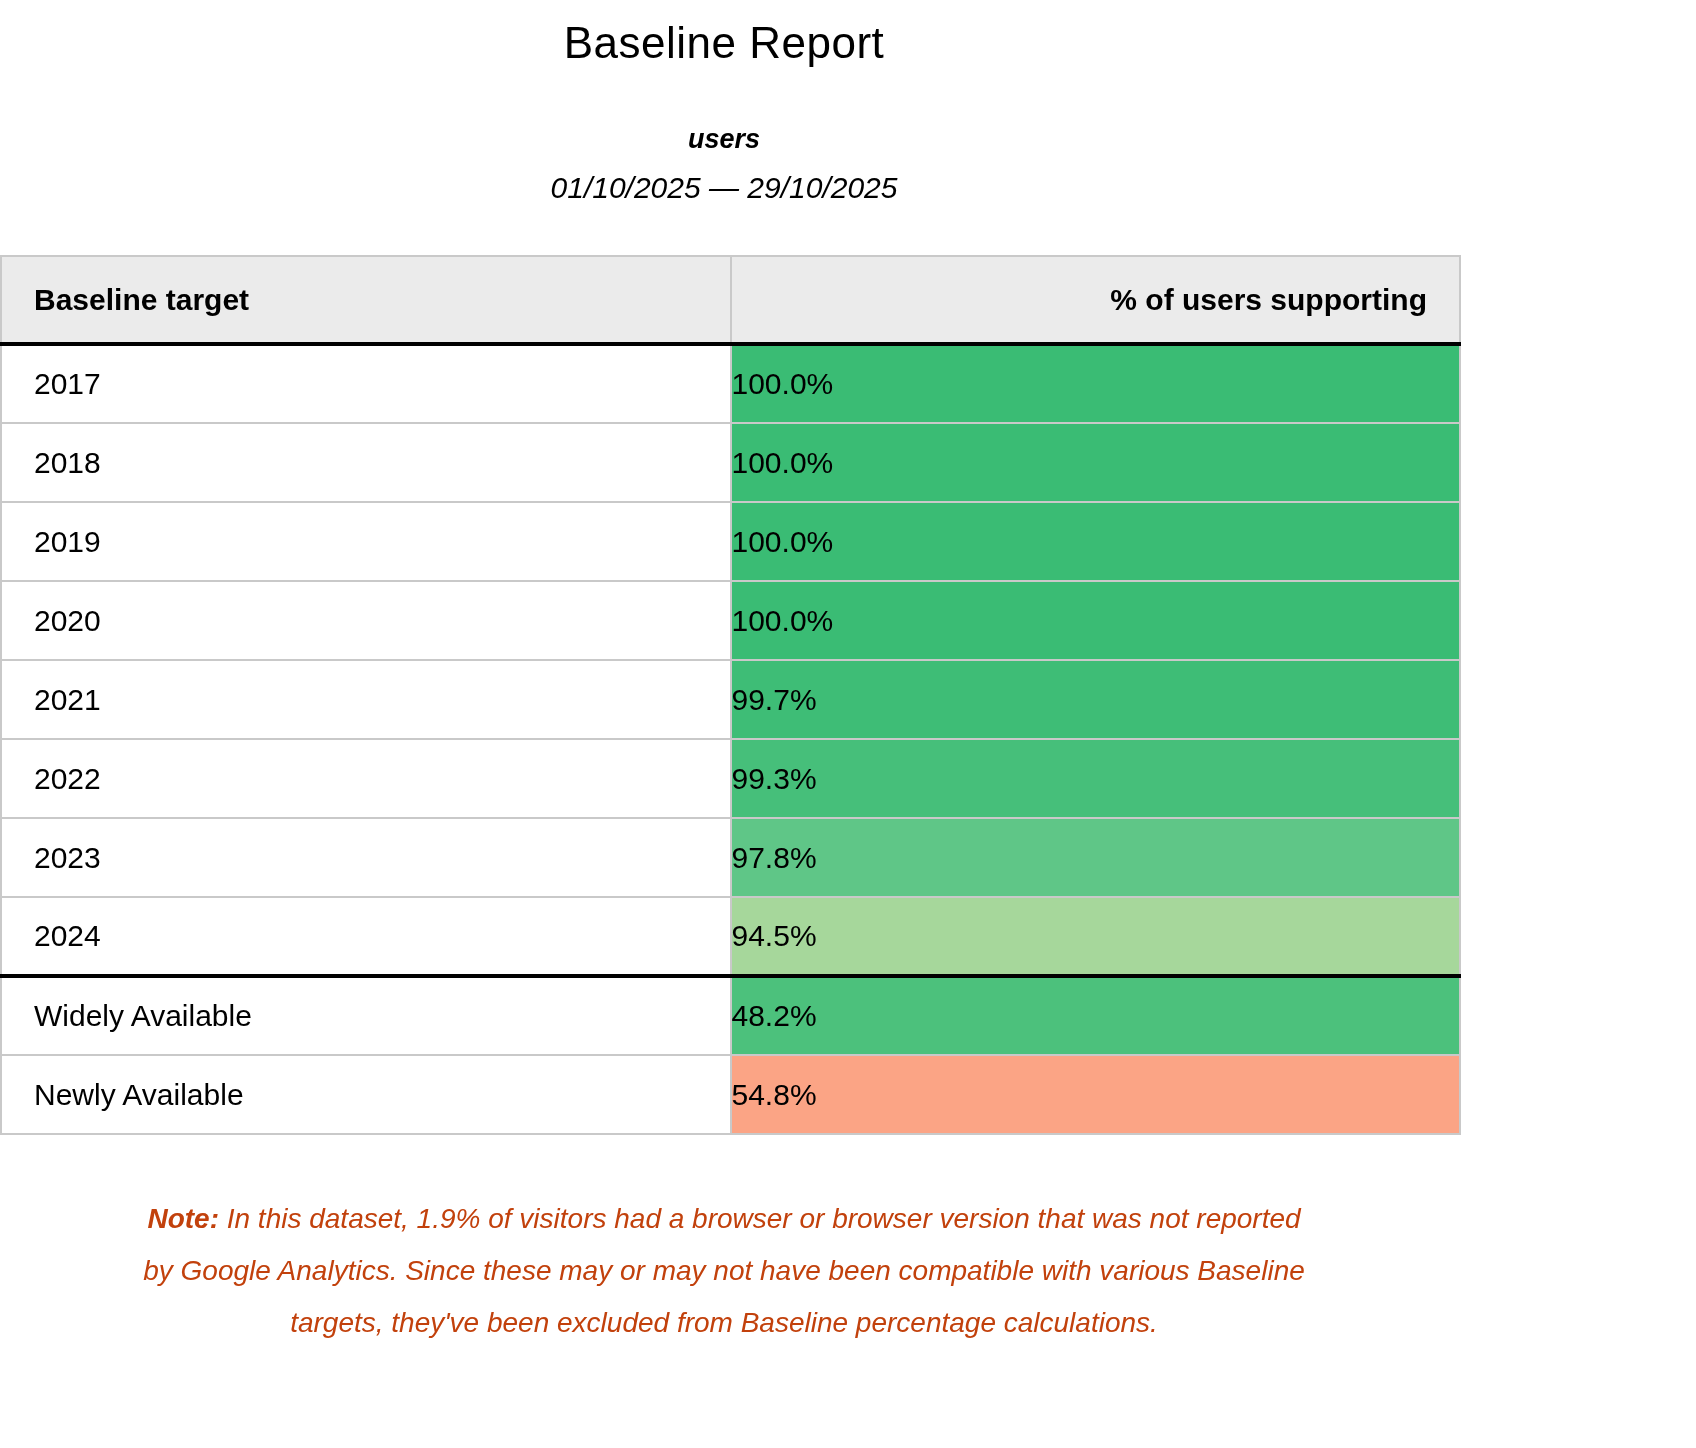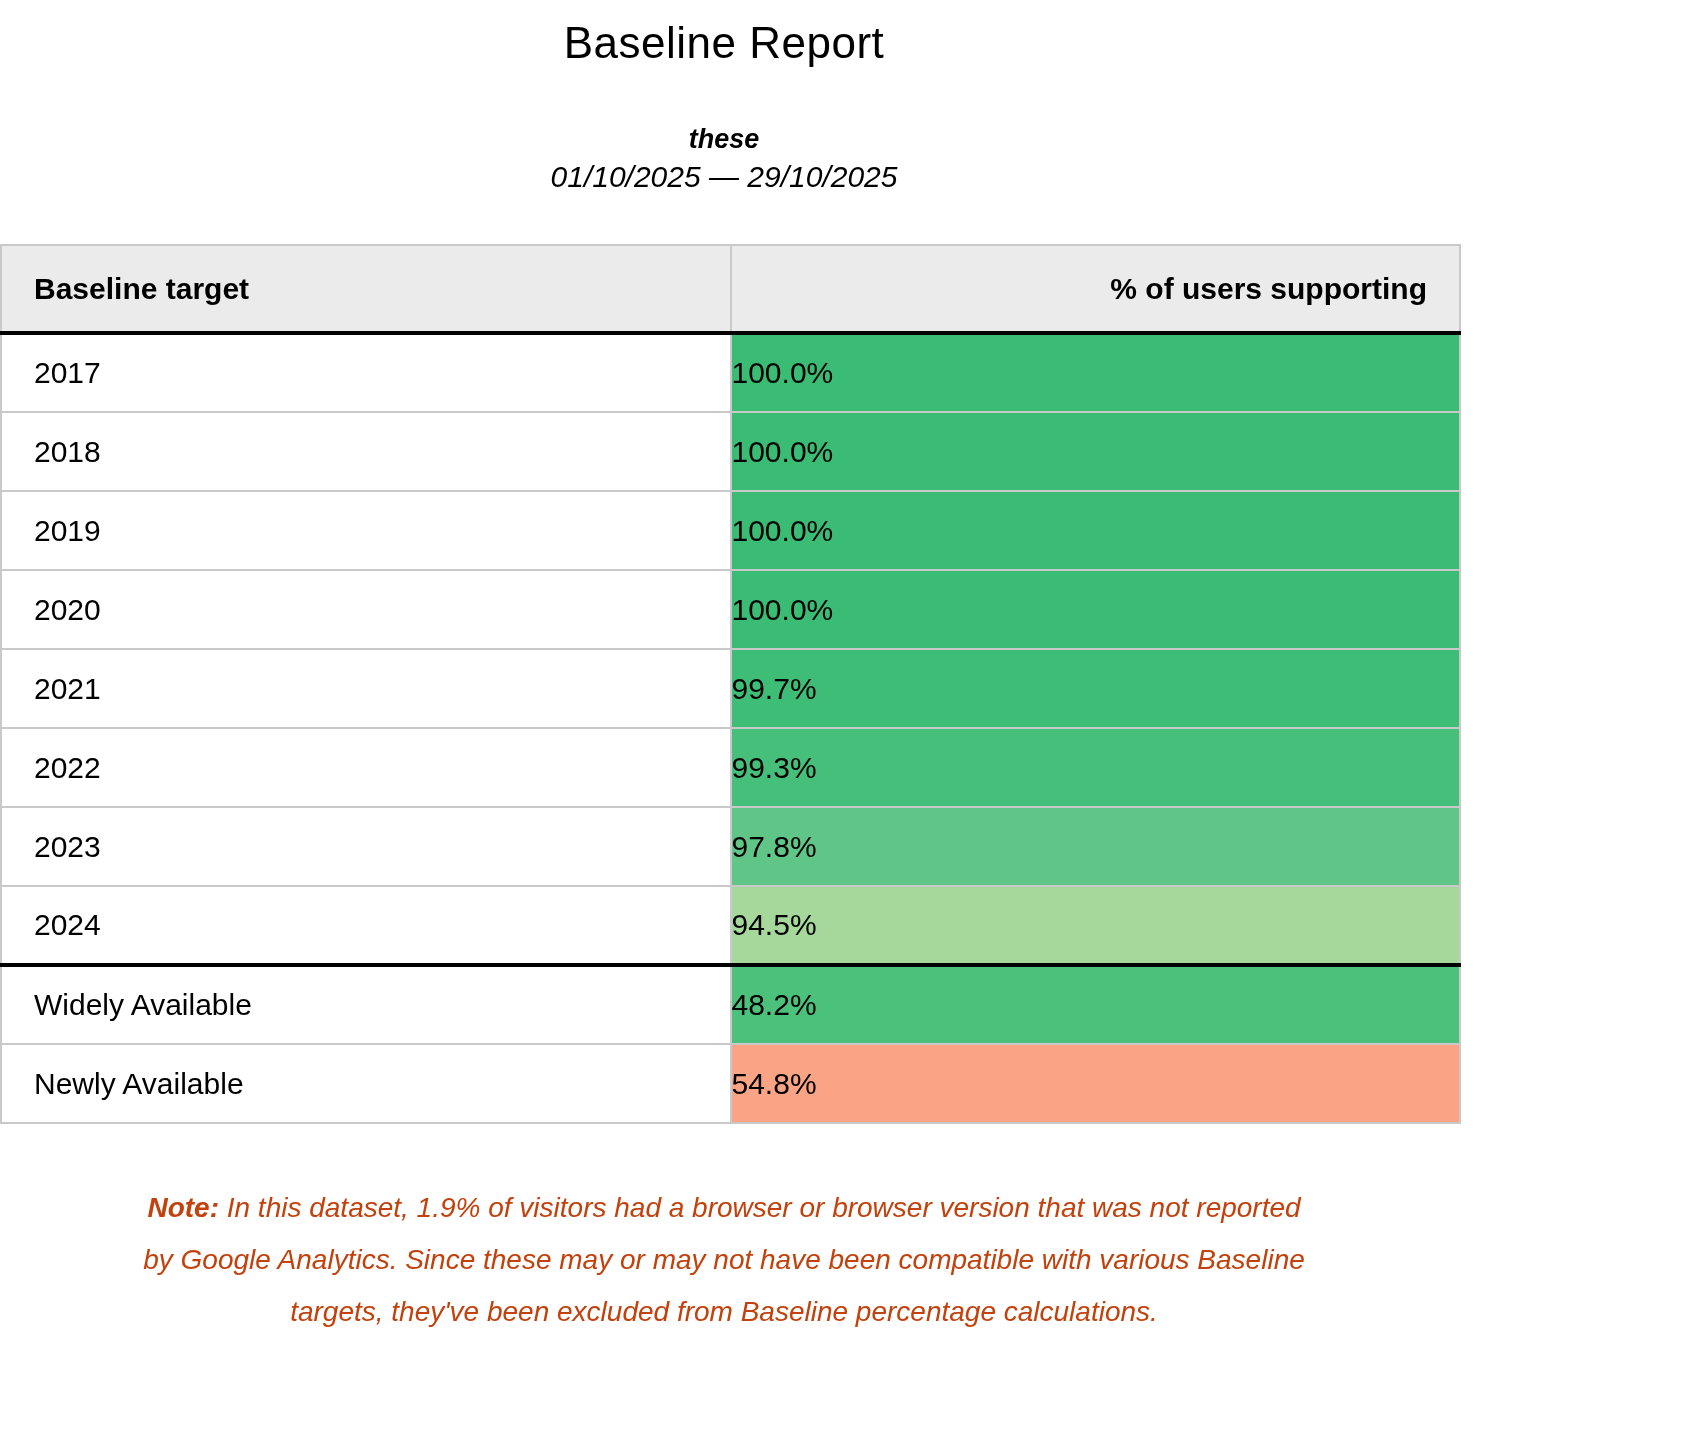--- a/index.html
+++ b/index.html
@@ -28,21 +28,21 @@
     text-align: center;
     font-size: 27px;
     font-weight: bold;
     font-style: italic;
     margin-top: 56px;
   }
   .report-daterange {
     text-align: center;
     font-size: 30px;
     font-style: italic;
-    margin-top: 5px;
+    margin-top: 16px;
   }
   table.baseline-table {
     width: 1461px;
     margin: 50px auto 0 auto;
     border-collapse: collapse;
     table-layout: fixed;
     border-radius: 29px;
   }
   table.baseline-table, table.baseline-table th, table.baseline-table td {
     border: 2px solid #c9c9c9;
@@ -88,21 +88,21 @@
     font-style: italic;
   }
 </style>
 </head>
 <body>
 
 <div class="page">
 
   <h1 class="report-title">Baseline Report</h1>
 
-  <div class="report-subtitle">these</div>
+  <div class="report-subtitle">users</div>
 
   <div class="report-daterange">01/10/2025 — 29/10/2025</div>
 
   <table class="baseline-table">
     <thead>
       <tr>
         <th class="col-target">Baseline target</th>
         <th class="col-support">% of users supporting</th>
       </tr>
     </thead>

